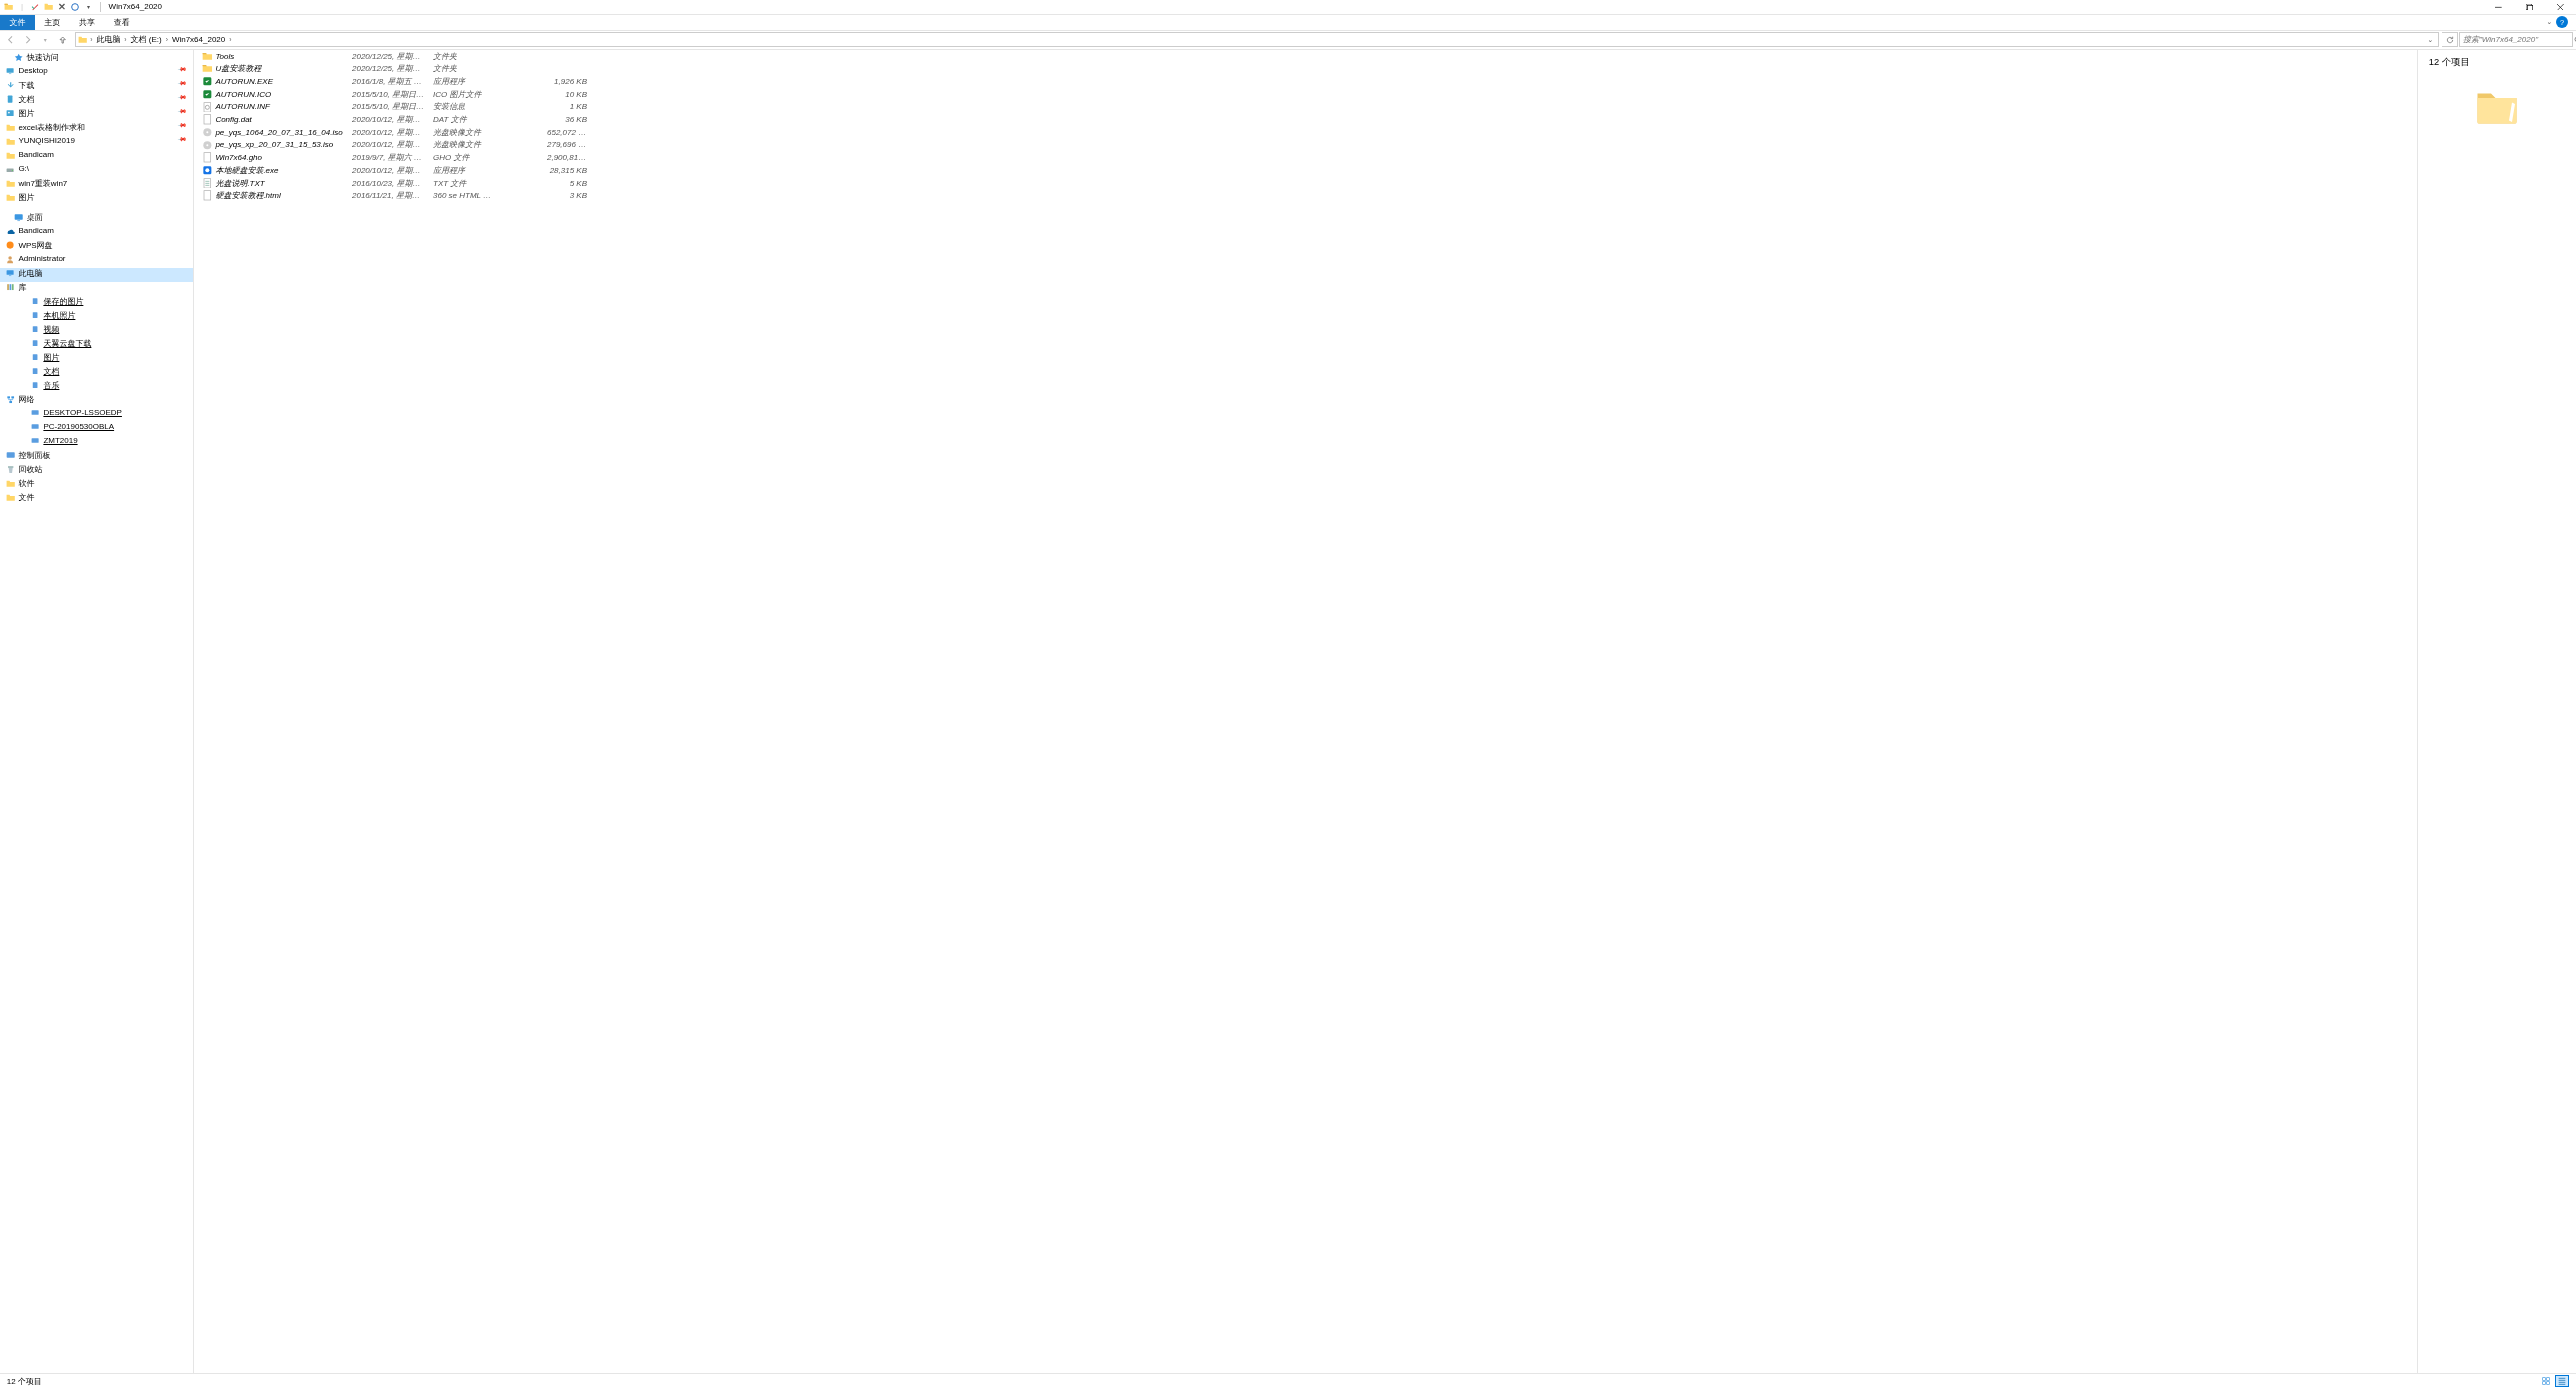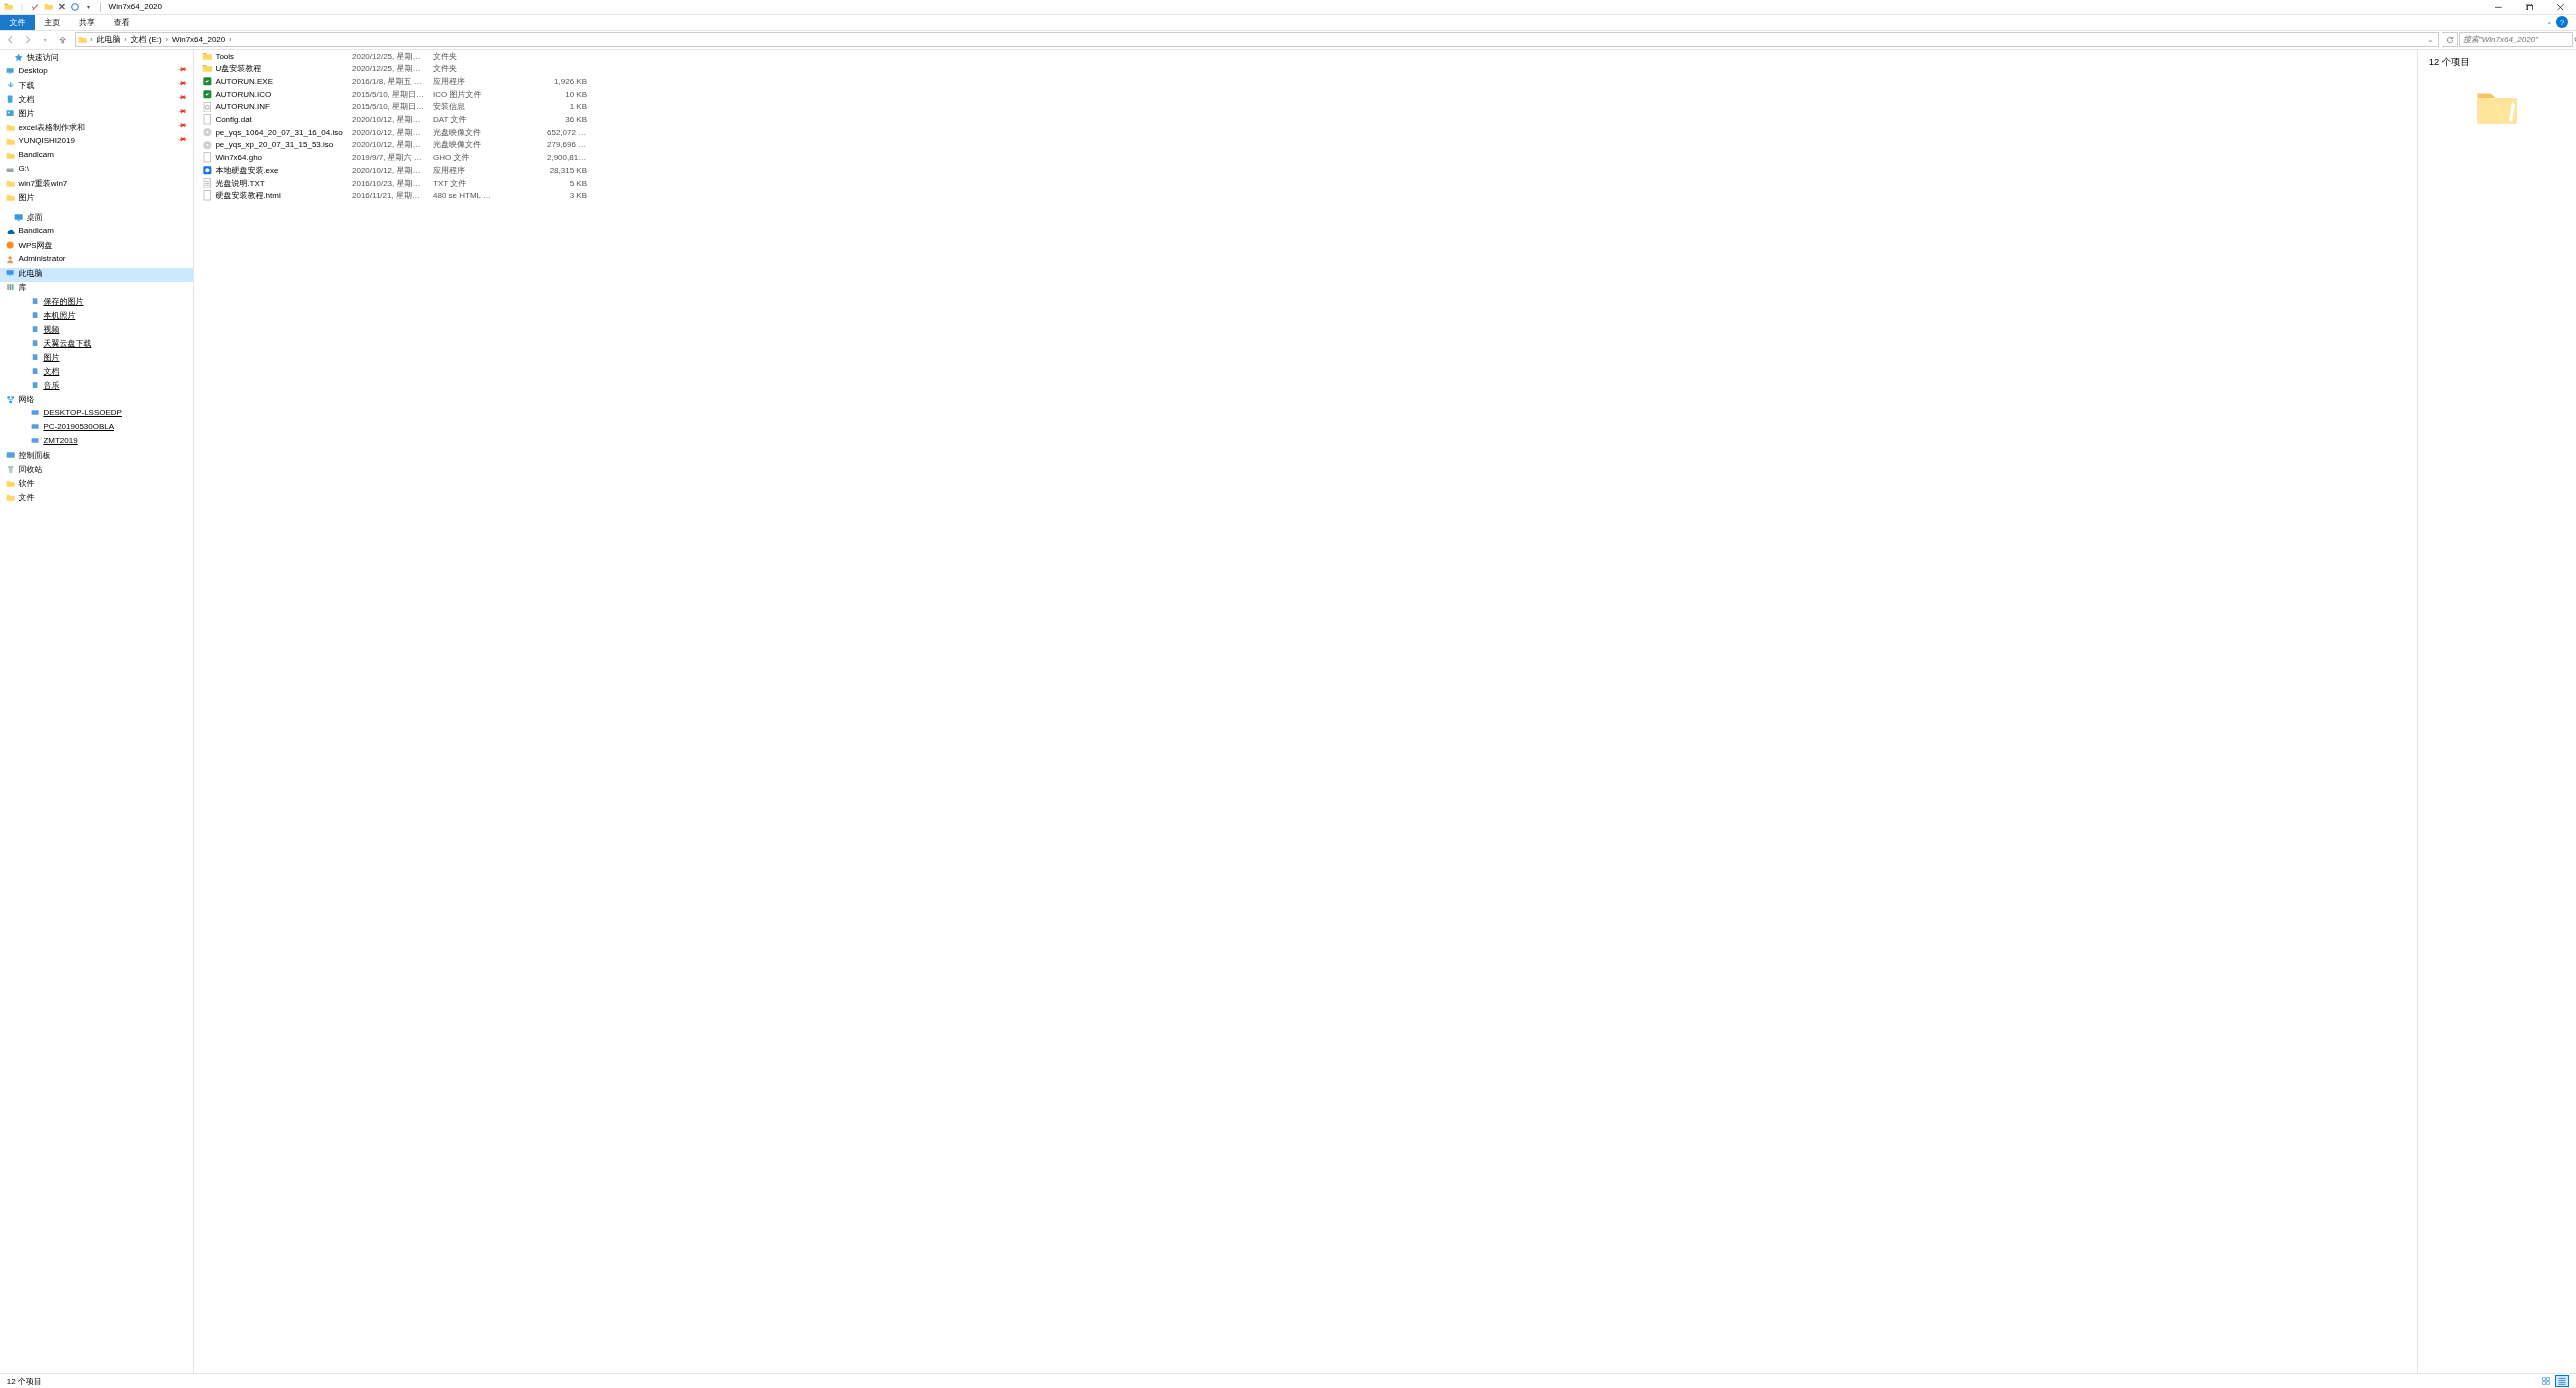--- a/index.html
+++ b/index.html
@@ -49,21 +49,21 @@
 
 .filelist { flex: 1; display: flex; flex-direction: column; min-width: 0; }
 .columns { height: 16px; display: flex; align-items: center; border-bottom: 0.7px solid #e5e5e5; color: #3b3b3b; }
 .col { padding: 0 4px; border-right: 0.7px solid #e5e5e5; height: 100%; display: flex; align-items: center; overflow: hidden; white-space: nowrap; }
 .col.name { width: 154px; padding-left: 10.7px; }
 .col.date { width: 81px; }
 .col.type { width: 71px; }
 .col.size { width: 48px; justify-content: flex-start; }
 .sort-arrow { display: inline-block; margin-left: auto; margin-right: 2.7px; color: #606060; font-size: 6px; }
 
-.rows { flex: 1; overflow-y: auto; }
+.rows { flex: 1; overflow-y: auto; font-style: italic; }
 .row { height: 12.7px; display: flex; align-items: center; cursor: default; }
 .cell { padding: 0 4px; overflow: hidden; white-space: nowrap; text-overflow: ellipsis; }
 .cell.name { width: 154px; display: flex; align-items: center; gap: 2.7px; padding-left: 8px; }
 .cell.date { width: 81px; color: #555; }
 .cell.type { width: 71px; color: #555; }
 .cell.size { width: 48px; text-align: right; color: #555; margin-left: 43px; }
 .file-icon { width: 10.7px; height: 10.7px; display: flex; align-items: center; justify-content: center; flex-shrink: 0; }
 
 
 .preview { width: 159px; border-left: 0.7px solid #e5e5e5; padding: 6.7px 10.7px; }
@@ -650,21 +650,21 @@
         <div class="row">
           <div class="cell name">
             <span class="file-icon">
               <svg width="10.7" height="10.7" viewBox="0 0 16 16">
                 <rect x="3" y="1" width="10" height="14" fill="#fff" stroke="#aaa"></rect>
               </svg>
             </span>
             <span>硬盘安装教程.html</span>
           </div>
           <div class="cell date">2016/11/21, 星期一 2...</div>
-          <div class="cell type">480 se HTML Do...</div>
+          <div class="cell type">360 se HTML Do...</div>
           <div class="cell size">3 KB</div>
         </div>
       </div>
   </div>
 
   <div class="preview">
     <div class="preview-title">12 个项目</div>
     <div class="preview-icon">
       <svg width="48" height="48" viewBox="0 0 64 64">
         <path fill="#f0c869" d="M6 14h18l6 6h28v32a2 2 0 01-2 2H8a2 2 0 01-2-2z"></path>

